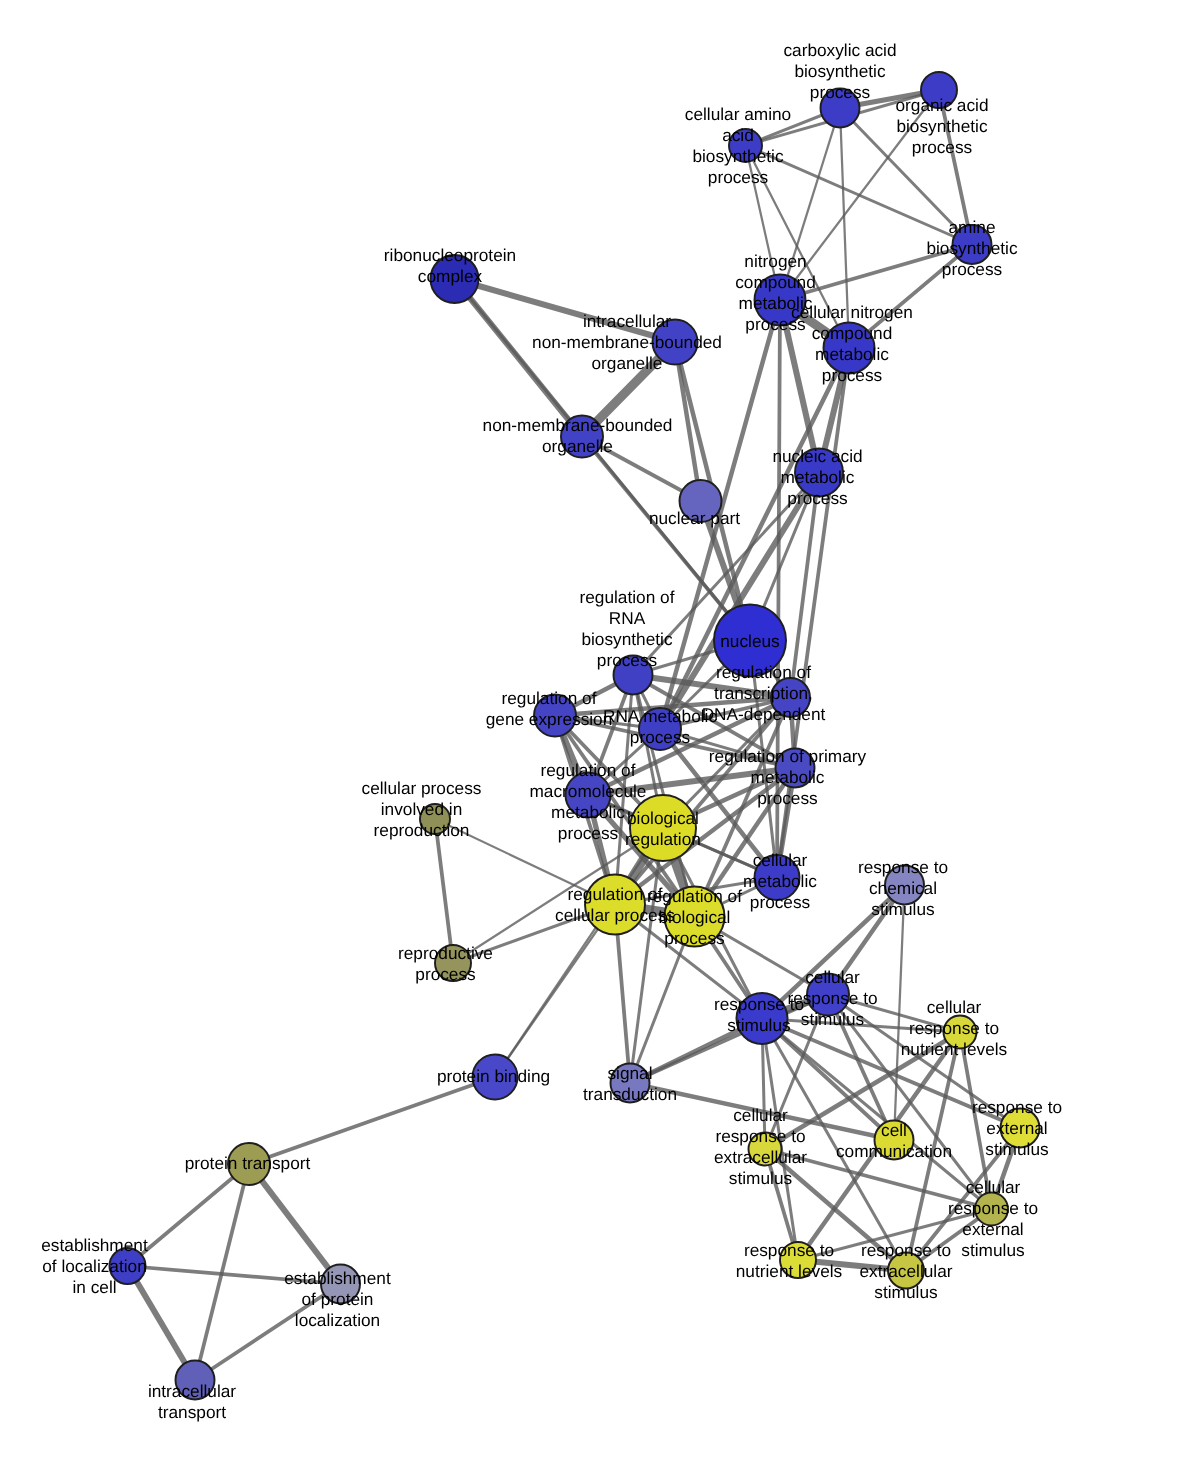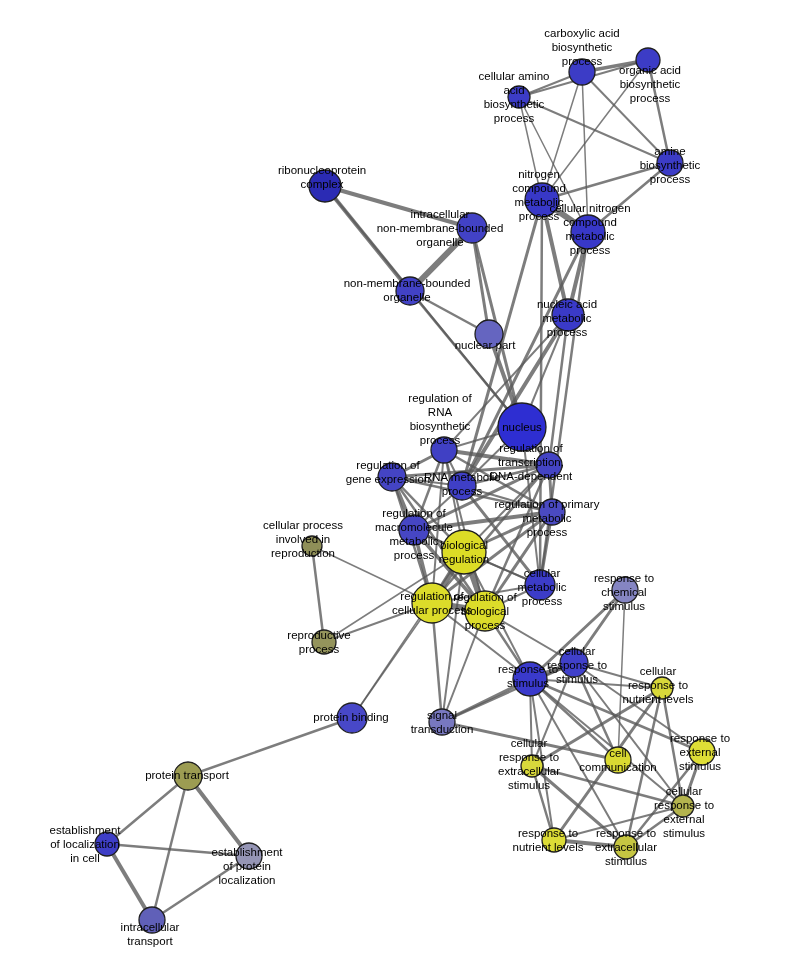--- a/index.html
+++ b/index.html
@@ -7,21 +7,20 @@
     padding: 0;
     background: #ffffff;
     font-family: "Liberation Sans", sans-serif;
   }
   .stage {
     position: relative;
     width: 748px;
     height: 971px;
     background: #ffffff;
     overflow: hidden;
-    margin-left: 22px;
   }
   svg { display: block; }
   .edge {
     stroke: #585858;
     stroke-opacity: 0.78;
     stroke-linecap: round;
   }
   .node {
     stroke: #1f1f1f;
     stroke-width: 1.3;

